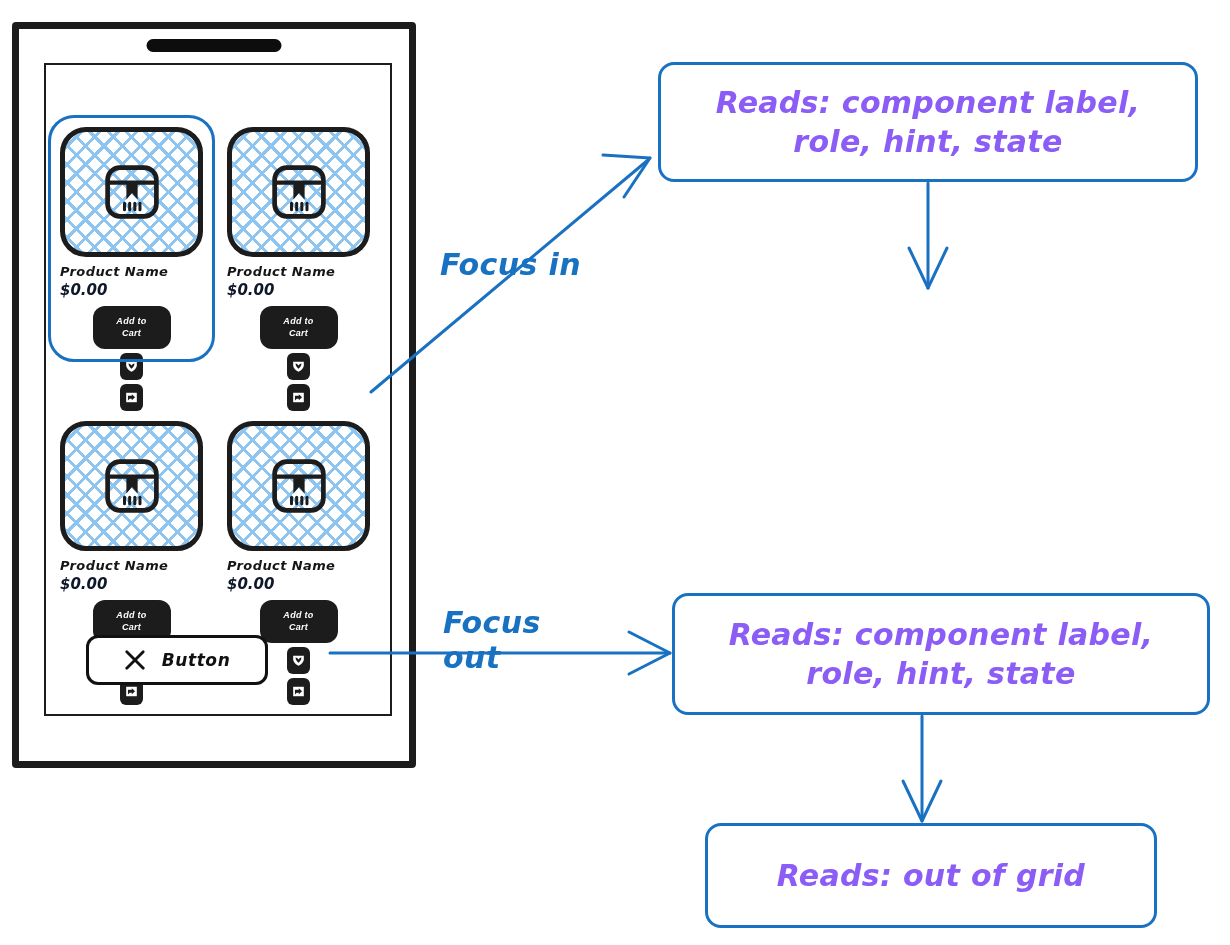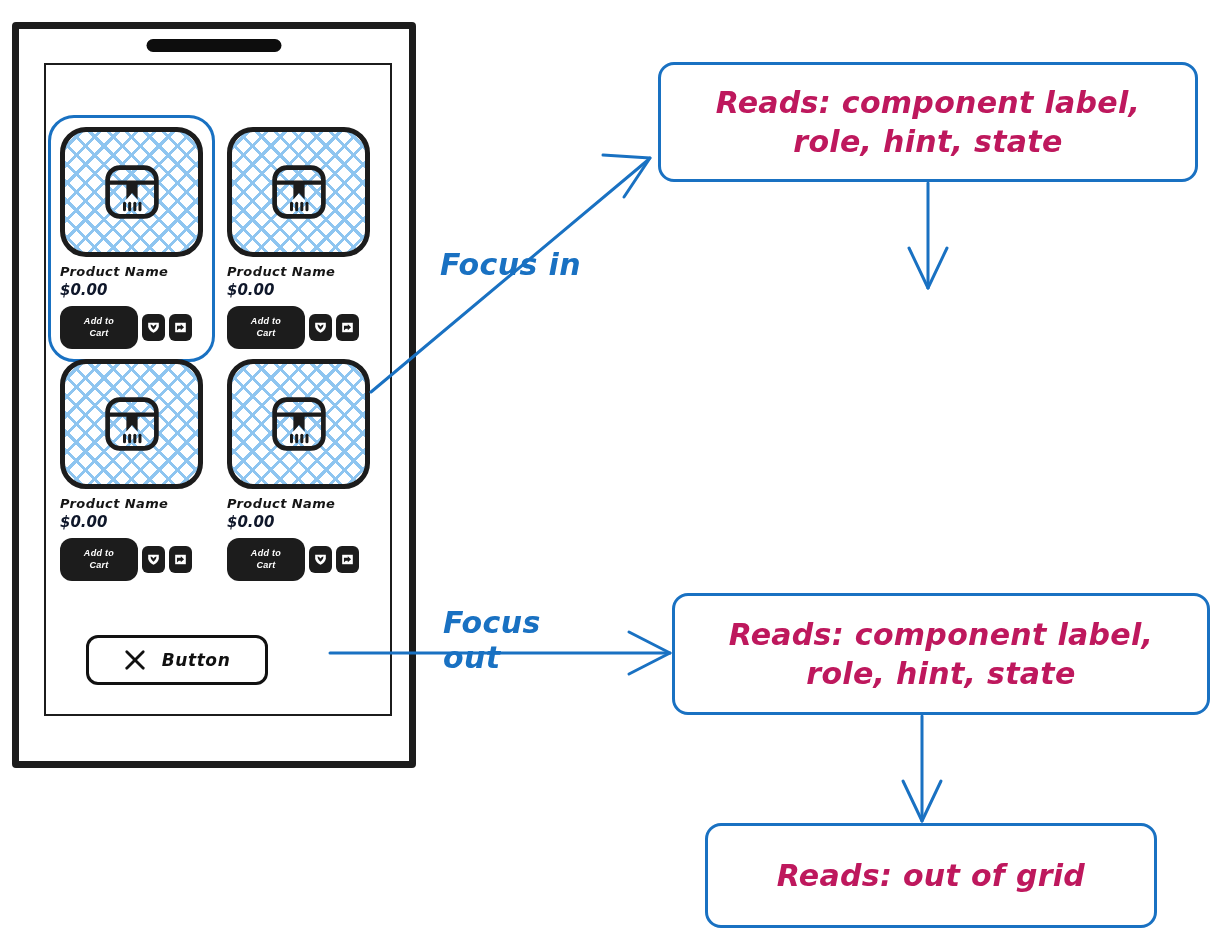--- a/index.html
+++ b/index.html
@@ -48,21 +48,21 @@
     font-family:"DejaVu Sans", sans-serif;
     font-size:13px; font-weight:600; color:#161616;
     letter-spacing:.4px; margin-top:7px; white-space:nowrap;
     font-style:italic;
   }
   .card-price{
     font-family:"DejaVu Sans", sans-serif;
     font-size:15px; font-weight:600; color:#0f172a;
     margin-top:2px; font-style:italic;
   }
-  .card-actions{ display:flex; align-items:center; gap:4px; margin-top:7px; }
+  .card-actions{ display:flex; align-items:center; gap:4px; margin-top:7px;flex-direction:column; }
   .add-cart{
     width:78px; height:43px; background:#1c1c1c;
     border-radius:12px; color:#fff;
     display:flex; flex-direction:column; align-items:center; justify-content:center;
     font-size:9px; font-weight:600; line-height:1.25; font-style:italic;
     letter-spacing:.3px; border:none; cursor:pointer;
   }
   .icon-btn{
     width:23px; height:27px; background:#1c1c1c; border-radius:6px;
     display:flex; align-items:center; justify-content:center; border:none; cursor:pointer;
@@ -86,21 +86,21 @@
   }
 
   
   .fbox{
     position:absolute; border:3px solid #1971c2; border-radius:16px;
     background:#fff; display:flex; align-items:center; justify-content:center;
     text-align:center; padding:6px 14px;
   }
   .fbox span{
     font-family:"DejaVu Sans", sans-serif;
-    color:#be185d; font-weight:600; font-style:italic;
+    color:#8b5cf6; font-weight:600; font-style:italic;
     line-height:1.3; letter-spacing:.3px;
   }
   #box-read-in   { left:658px; top:62px;  width:540px; height:120px; }
   #box-read-in span  { font-size:30px; }
   #box-grid      { left:723px; top:290px; width:390px; height:120px; }
   #box-grid span     { font-size:30px; }
   #box-read-out  { left:672px; top:593px; width:538px; height:122px; }
   #box-read-out span { font-size:30px; }
   #box-outgrid   { left:705px; top:823px; width:452px; height:105px; }
   #box-outgrid span  { font-size:30px; }

